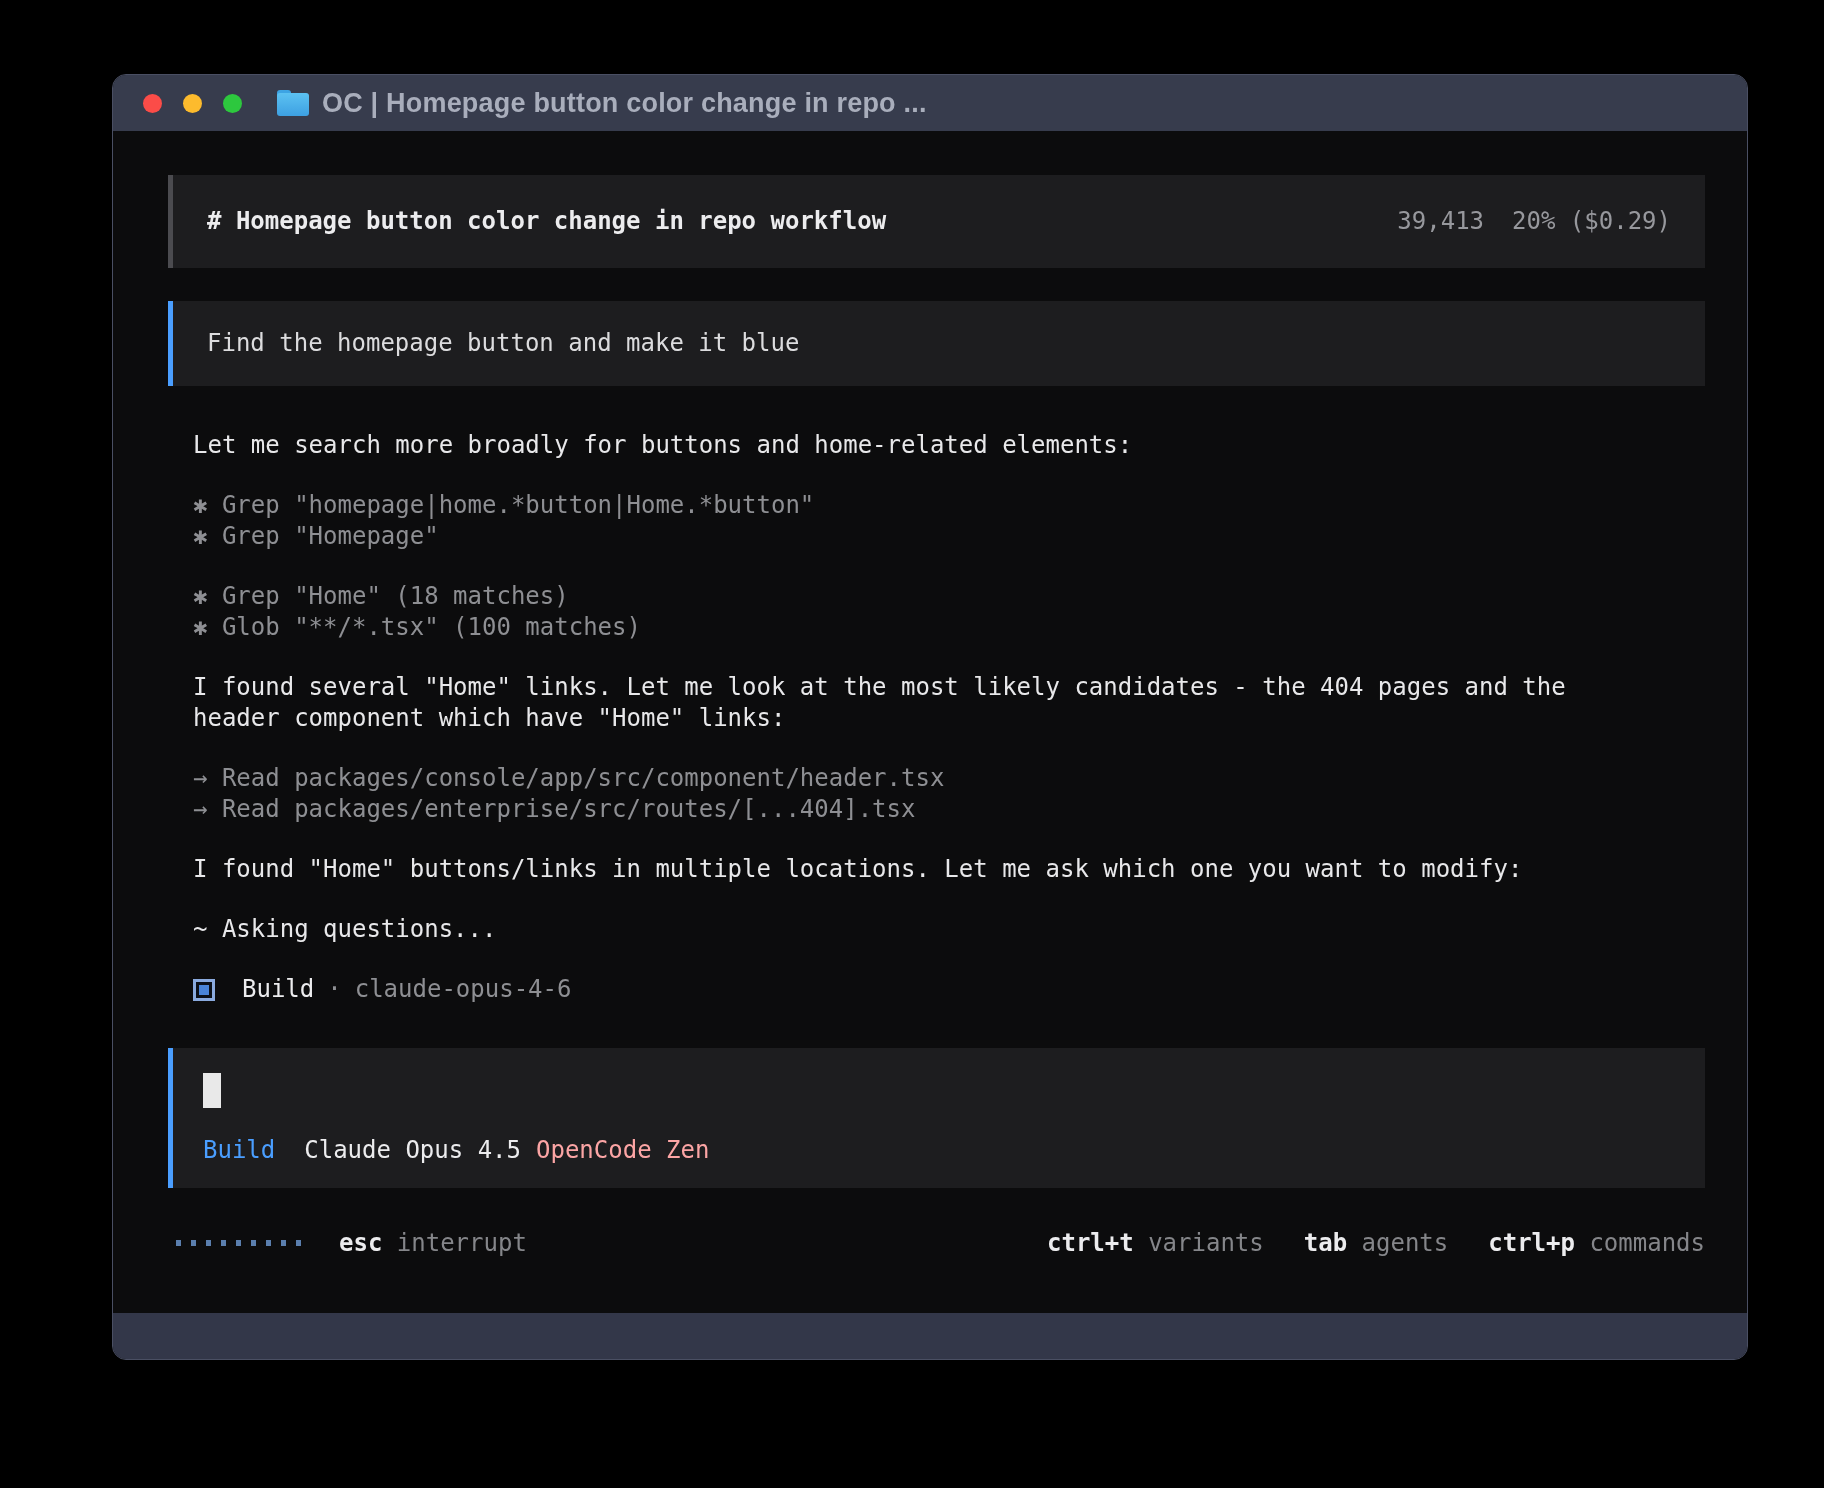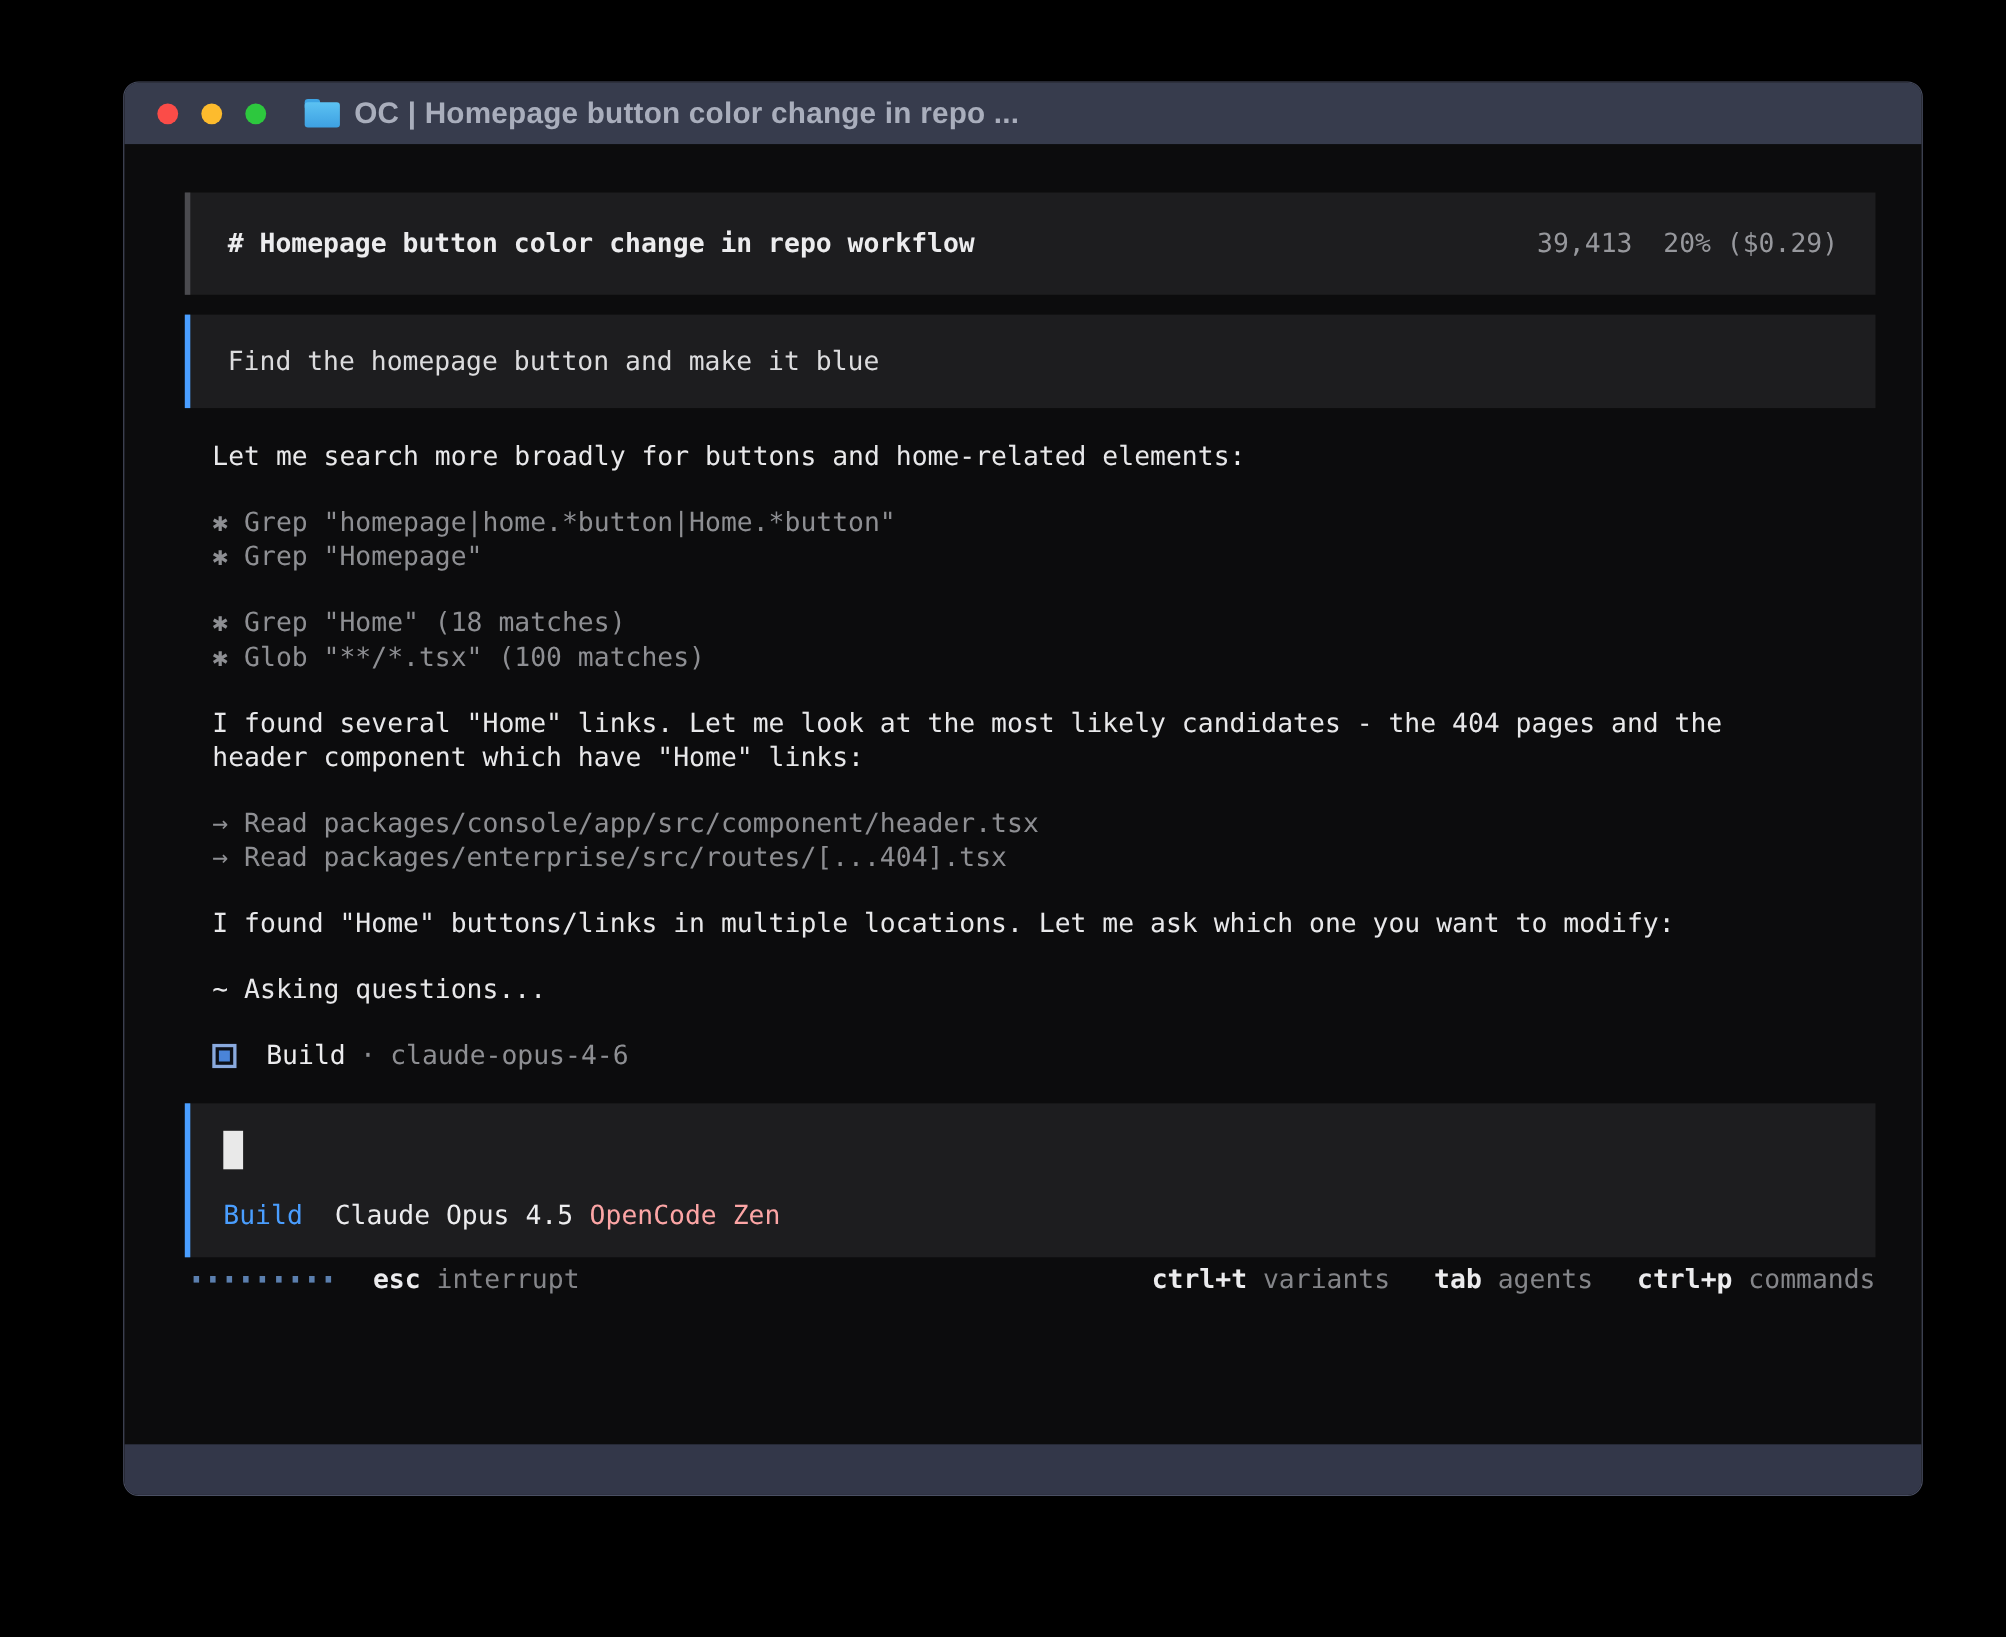--- a/index.html
+++ b/index.html
@@ -23,21 +23,21 @@
   .light.green{ background:#2dc83e; }
   .folder{ width:32px; height:26px; position:relative; margin:0 13px 0 14px; }
   .folder .tab{ position:absolute; top:0; left:0; width:14px; height:8px; background:#3da4e4; border-radius:3px 3px 0 0; }
   .folder .body{ position:absolute; top:3px; left:0; right:0; bottom:0; background:linear-gradient(#5cc2f2,#3da0e2); border-radius:3px; }
   .win-title{ font-family:"Liberation Sans",sans-serif; font-weight:bold; font-size:27px; color:#a9aebc; letter-spacing:.2px; }
 
   
   .term{
     flex:1; padding:44px 42px 0 55px; overflow:hidden;
     font-size:24px; line-height:31px; color:#e8e8ea;
-    display:flex; flex-direction:column;
+    display:flex; flex-direction:column;gap:15px;
   }
   .block{ background:#1d1d1f; border-left:5px solid #4b4b4f; }
 
   .session-header{ display:flex; justify-content:space-between; align-items:center; padding:31px 34px; }
   .session-title{ font-weight:bold; color:#ececee; }
   .session-stats{ color:#97989d; }
   .session-stats .sp{ display:inline-block; width:28px; }
 
   .user-msg{ margin-top:18px; border-left-color:#4a9eff; padding:27px 34px; color:#dcdcde; }
 
@@ -59,21 +59,21 @@
     margin-top:28px; border-left-color:#4a9eff; padding:25px 30px 22px 30px;
     height:140px; display:flex; flex-direction:column; justify-content:space-between;
   }
   .cursor{ width:18px; height:35px; background:#e9e9e9; }
   .input-meta{ display:flex; align-items:baseline; }
   .mode{ color:#4a9eff; margin-right:29px; }
   .model{ color:#ececee; margin-right:15px; }
   .provider{ color:#fca5a5; }
 
   
-  .statusbar{ display:flex; align-items:center; height:40px; }
+  .statusbar{ margin-top:20px; display:flex; align-items:center; height:40px; }
   .dots{ display:flex; gap:10px; margin-left:8px; }
   .dots i{ width:5px; height:6px; background:#5b7fae; display:block; }
   .hint{ white-space:pre; }
   .hint .key{ color:#ececee; font-weight:bold; }
   .hint .lbl{ color:#85868a; }
   .esc-hint{ margin-left:38px; }
   .statusbar .spacer{ flex:1; }
   .right-hints{ display:flex; gap:40px; }
 
   

